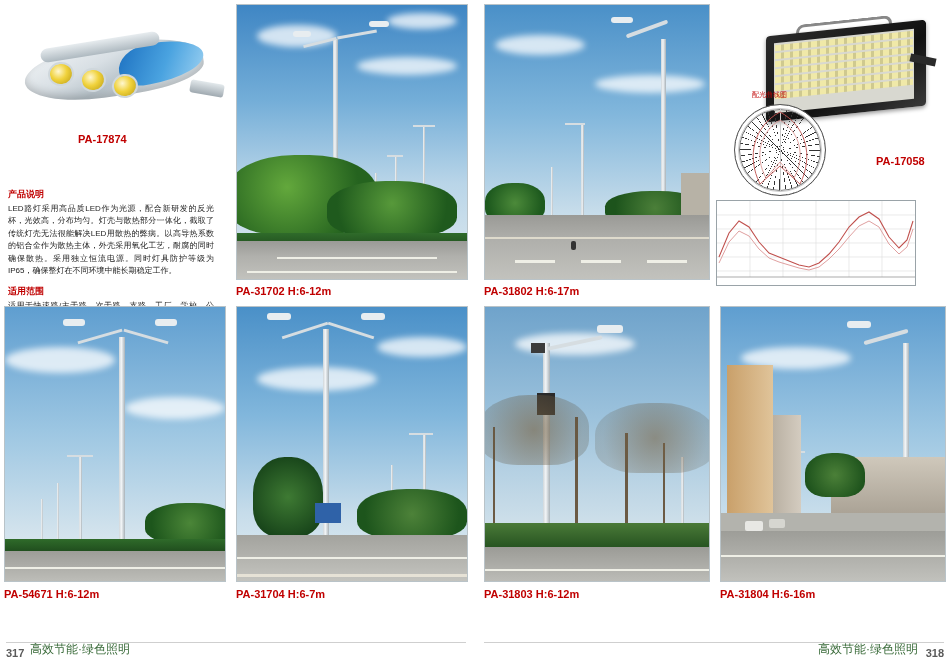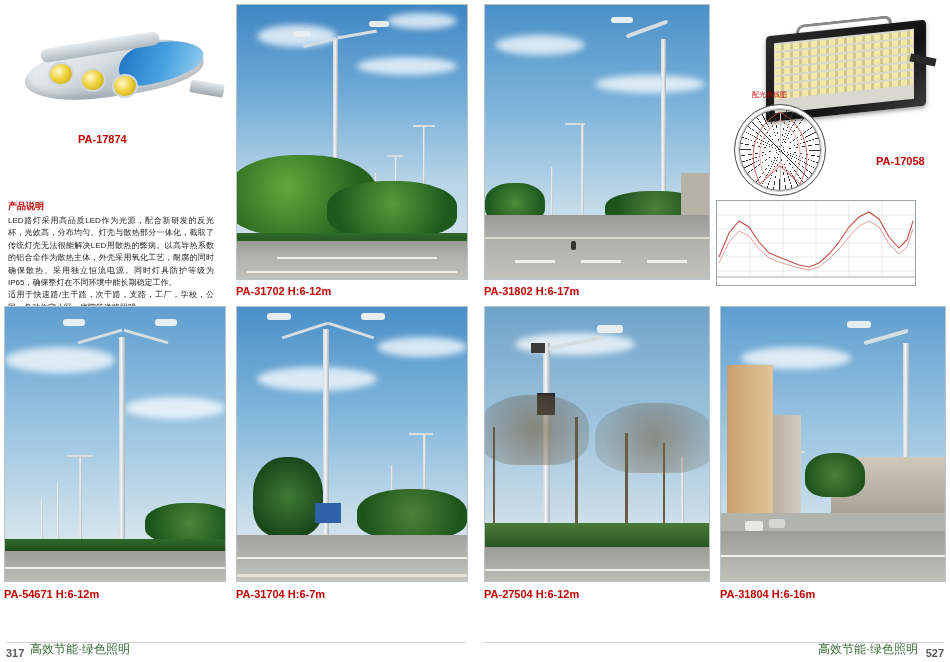--- a/index.html
+++ b/index.html
@@ -33,21 +33,21 @@
   .roadline { position:absolute; background:#efefe6; }
   .hedge { position:absolute; background: linear-gradient(to bottom,#2f6b2a,#1e4a1c); }
   .greenmass { position:absolute; border-radius:45% 45% 35% 35%; }
 
   
   .pole { position:absolute; background: linear-gradient(to right,#cfd6da,#f2f5f7 40%,#a8b2b8); }
   .arm  { position:absolute; background:#d6dde1; }
   .lamp { position:absolute; background:#e8edf0; border-radius:3px; }
 
   
-  .txt-head { font-size:9px; font-weight:bold; color:#c00000; margin:12px 0 2px 0; }
+  .txt-head { font-size:9px; font-weight:bold; color:#c00000; margin:0 0 2px 0; }
   .txt-body { font-size:8px; color:#222; line-height:1.55; text-align:justify; margin:0; }
 
   
   .footbar { position:absolute; left:0; bottom:0; width:950px; height:22px; }
   .folio { position:absolute; bottom:3px; font-size:11px; color:#7b7b7b; }
   .folio b { color:#5a5a5a; }
   .foot-cn { position:absolute; bottom:4px; font-size:12px; color:#3a6b3a; }
   .foot-rule { position:absolute; bottom:19px; height:1px; background:#cfcfcf; }
 
   
@@ -129,20 +129,21 @@
     <div class="led" style="left:34px; top:44px;"></div>
     <div class="led" style="left:66px; top:50px;"></div>
     <div class="led" style="left:98px; top:56px;"></div>
     <div class="lum-arm"></div>
   </div>
   <div class="cap" id="cap1">PA-17874</div>
 
   <div id="textcol">
     <p class="txt-head">产品说明</p>
     <p class="txt-body">LED路灯采用高品质LED作为光源，配合新研发的反光杯，光效高，分布均匀。灯壳与散热部分一体化，截取了传统灯壳无法很能解决LED用散热的弊病。以高导热系数的铝合金作为散热主体，外壳采用氧化工艺，耐腐的同时确保散热。采用独立恒流电源。同时灯具防护等级为IP65，确保整灯在不同环境中能长期稳定工作。</p>
+    <p class="txt-head" style="margin-top:8px;">适用范围</p>
     <p class="txt-body">适用于快速路/主干路，次干路，支路，工厂，学校，公园，各种住宅小区、庭院等道路照明。</p>
   </div>
 
   <div class="photo" style="left:236px; top:4px; width:232px; height:276px;">
     <div class="sky"></div>
     <div class="cloud" style="left:20px; top:20px; width:80px; height:22px;"></div>
     <div class="cloud" style="left:120px; top:52px; width:100px; height:18px;"></div>
     <div class="cloud" style="left:150px; top:8px; width:70px; height:16px;"></div>
 
     <div class="pole" style="left:186px; top:120px; width:2px; height:90px;"></div>
@@ -302,21 +303,21 @@
     <div style="position:absolute; left:90px; top:110px; width:3px; height:150px; background:#6b5a44;"></div>
     <div style="position:absolute; left:140px; top:126px; width:3px; height:132px; background:#6b5a44;"></div>
     <div style="position:absolute; left:178px; top:136px; width:2px; height:120px; background:#6b5a44;"></div>
     <div class="greenmass" style="left:-6px; top:88px; width:110px; height:70px; background:radial-gradient(circle,rgba(120,100,70,.65),rgba(90,80,60,.25) 75%);"></div>
     <div class="greenmass" style="left:110px; top:96px; width:120px; height:70px; background:radial-gradient(circle,rgba(120,100,70,.6),rgba(90,80,60,.2) 75%);"></div>
 
     <div class="hedge" style="left:0; top:216px; width:226px; height:26px; background:linear-gradient(to bottom,#4a7a38,#24511f);"></div>
     <div class="road" style="height:34px; background:linear-gradient(to bottom,#9b9b96,#bcbcb7);"></div>
     <div class="roadline" style="left:0; bottom:10px; width:226px; height:2px;"></div>
   </div>
-  <div class="cap" style="left:484px; top:588px;">PA-27504 H:6-12m</div>
+  <div class="cap" style="left:484px; top:588px;">PA-31803 H:6-12m</div>
 
   <div class="photo" style="left:720px; top:306px; width:226px; height:276px;">
     <div class="sky sky3"></div>
     <div class="cloud" style="left:20px; top:40px; width:110px; height:22px;"></div>
 
     <div class="pole" style="left:182px; top:36px; width:6px; height:226px;"></div>
     <div class="arm" style="left:142px; top:28px; width:46px; height:4px; border-radius:4px; transform:rotate(-16deg);"></div>
     <div class="lamp" style="left:126px; top:14px; width:24px; height:7px;"></div>
 
     <div class="pole" style="left:74px; top:144px; width:3px; height:112px;"></div>
@@ -334,16 +335,16 @@
     <div style="position:absolute; left:48px; top:212px; width:16px; height:9px; background:#d6d6d0; border-radius:2px;"></div>
   </div>
   <div class="cap" style="left:720px; top:588px;">PA-31804 H:6-16m</div>
 
   <div class="footbar">
     <div class="foot-rule" style="left:6px; width:460px;"></div>
     <div class="foot-rule" style="left:484px; width:460px;"></div>
     <div class="folio" style="left:6px;"><b>317</b></div>
     <div class="foot-cn" style="left:30px;">高效节能·绿色照明</div>
     <div class="foot-cn" style="right:32px;">高效节能·绿色照明</div>
-    <div class="folio" style="right:6px;"><b>527</b></div>
+    <div class="folio" style="right:6px;"><b>318</b></div>
   </div>
 
 </div>
 
 </body></html>

